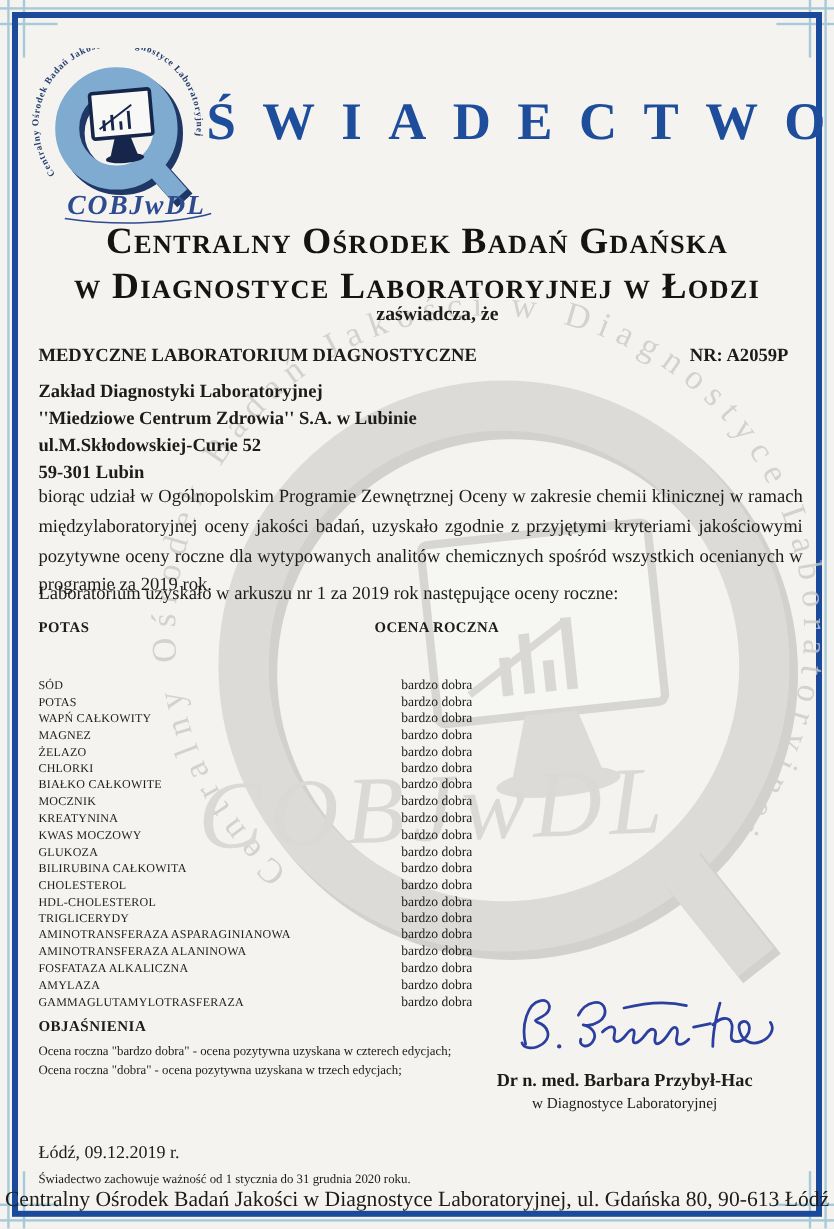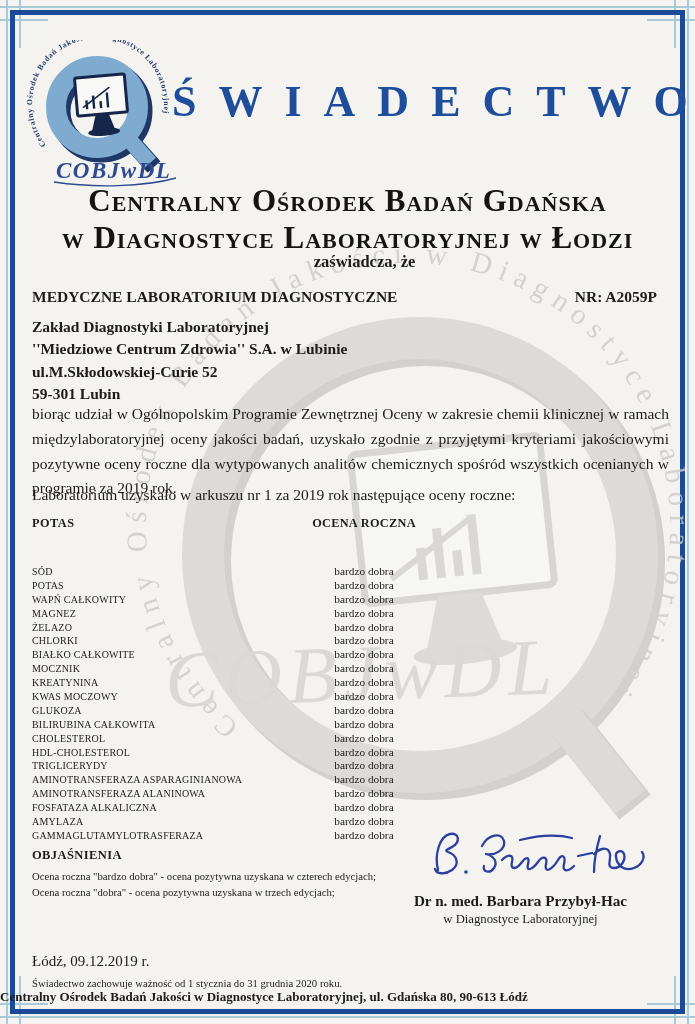--- a/index.html
+++ b/index.html
@@ -58,22 +58,22 @@
   .legend .ltitle{font-weight:bold;font-size:12.5px;letter-spacing:.4px;margin-bottom:6px;}
   .legend .lline-txt{font-size:10.7px;line-height:15.5px;}
   
   .hand-sign{position:absolute;left:424px;top:826px;z-index:2;}
   .sig-block{position:absolute;left:368px;right:22px;top:891px;text-align:center;z-index:2;}
   .sig-block .sname{font-weight:bold;font-size:15.2px;line-height:20px;}
   .sig-block .srole{font-size:12.7px;line-height:17.5px;}
   
   .place-date{position:absolute;left:32px;top:953px;font-size:15px;z-index:2;}
   .validity{position:absolute;left:32px;top:977px;font-size:10.7px;z-index:2;}
-  .footer-address{position:absolute;left:0;right:0;top:989px;text-align:left;
-    font-size:13px;z-index:2;font-weight:bold;}
+  .footer-address{position:absolute;left:0;right:0;top:989px;text-align:center;
+    font-size:18px;z-index:2;}
 </style>
 </head>
 <body>
 
 <div class="page">
 
   <div class="lline h" style="top:6px"></div>
   <div class="lline h" style="bottom:6px"></div>
   <div class="lline v" style="left:6px"></div>
   <div class="lline v" style="right:6px"></div>

